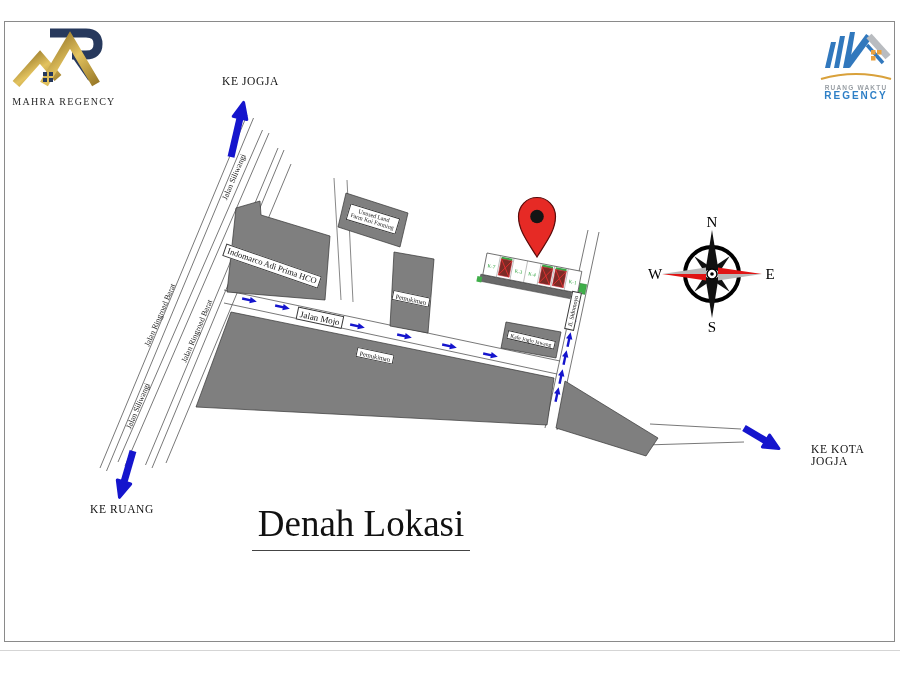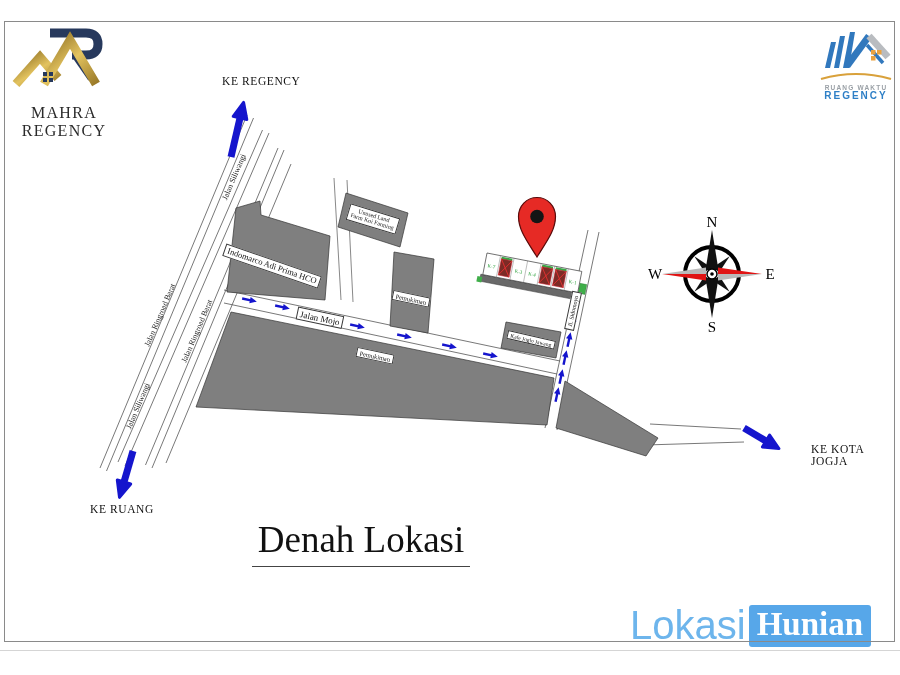--- a/index.html
+++ b/index.html
@@ -10,29 +10,29 @@
   #bottomline{position:absolute;left:0;top:650px;width:900px;height:1px;background:#d5d5d5;}
   svg.maplayer{position:absolute;left:0;top:0;}
   .lbl{position:absolute;background:#fff;border:0.8px solid #3a3a3a;color:#111;
        white-space:nowrap;padding:0.5px 2.5px;line-height:1.15;text-align:center;
        font-family:"Liberation Serif",serif;}
   .roadlbl{position:absolute;color:#222;white-space:nowrap;background:transparent;
        font-family:"Liberation Serif",serif;}
   .dir{position:absolute;color:#111;font-size:11.5px;letter-spacing:0.6px;
        font-family:"Liberation Serif",serif;}
   .complbl{position:absolute;color:#000;font-size:15px;font-family:"Liberation Serif",serif;}
-  #title{position:absolute;left:246px;top:518px;width:230px;text-align:center;}
+  #title{position:absolute;left:246px;top:502px;width:230px;text-align:center;}
   #title span{display:inline-block;font-size:37px;color:#111;border-bottom:1.5px solid #444;
        padding:0 6px 5px;font-family:"Liberation Serif",serif;}
   #watermark{position:absolute;left:630px;top:603px;display:flex;align-items:center;}
   #wm-lokasi{font-family:"Liberation Sans",sans-serif;font-size:40px;color:#6db5ec;font-weight:400;}
   #wm-hunian{font-family:"Liberation Serif",serif;font-size:33px;font-weight:bold;color:#fff;
        background:#57a7e9;padding:1px 8px 4px;border-radius:3px;margin-left:3px;}
   #mahra{position:absolute;left:12px;top:26px;width:104px;text-align:center;}
-  #mahra .logotext{font-size:16px;letter-spacing:1.3px;color:#2b2b2b;margin-top:12px;
+  #mahra .logotext{font-size:10px;letter-spacing:1.3px;color:#2b2b2b;margin-top:4px;
        font-family:"Liberation Serif",serif;}
   #rw{position:absolute;left:816px;top:24px;width:80px;text-align:center;}
   #rw .l1{font-size:6.5px;font-weight:bold;letter-spacing:1.2px;color:#9aa0a6;
        font-family:"Liberation Sans",sans-serif;margin-top:-2px;}
   #rw .l2{font-size:10px;font-weight:bold;letter-spacing:2px;color:#2e7fc6;
        font-family:"Liberation Sans",sans-serif;margin-top:-1px;}
 </style>
 </head>
 <body>
 
@@ -243,21 +243,21 @@
         <rect x="55" y="26" width="4.5" height="4.5"></rect>
           <rect x="61" y="26" width="4.5" height="4.5"></rect>
         <rect x="55" y="32" width="4.5" height="4.5"></rect>
       </g>
       <path d="M5,55 Q40,45 75,55" stroke="#d9a13b" stroke-width="2.2" fill="none"></path>
     </svg>
     <div class="l1">RUANG WAKTU</div>
     <div class="l2">REGENCY</div>
   </div>
 
-  <div class="dir" style="left:222px;top:75px;">KE REGENCY</div>
+  <div class="dir" style="left:222px;top:75px;">KE JOGJA</div>
   <div class="dir" style="left:90px;top:503px;">KE RUANG</div>
   <div class="dir" style="left:811px;top:443px;">KE KOTA JOGJA</div>
 
   <div class="roadlbl" style="left:234px;top:177px;font-size:8px;transform:translate(-50%,-50%) rotate(-67deg);">Jalan Siliwangi</div>
   <div class="roadlbl" style="left:160px;top:315px;font-size:8px;transform:translate(-50%,-50%) rotate(-67deg);">Jalan Ringroad Barat</div>
   <div class="roadlbl" style="left:197px;top:331px;font-size:8px;transform:translate(-50%,-50%) rotate(-67deg);">Jalan Ringroad Barat</div>
   <div class="roadlbl" style="left:138px;top:406px;font-size:8px;transform:translate(-50%,-50%) rotate(-67deg);">Jalan Siliwangi</div>
   <div class="lbl" style="left:320px;top:318px;font-size:9px;transform:translate(-50%,-50%) rotate(12deg);">Jalan Mojo</div>
   <div class="lbl" style="left:573px;top:311px;font-size:6px;transform:translate(-50%,-50%) rotate(-78deg);">Jl. Sidomoyo</div>
 
@@ -272,20 +272,16 @@
 
   <div class="complbl" style="left:712px;top:222px;transform:translate(-50%,-50%);">N</div>
   <div class="complbl" style="left:770px;top:274px;transform:translate(-50%,-50%);">E</div>
   <div class="complbl" style="left:712px;top:327px;transform:translate(-50%,-50%);">S</div>
   <div class="complbl" style="left:655px;top:274px;transform:translate(-50%,-50%);">W</div>
 
   <div id="title">
     <span>Denah Lokasi</span>
   </div>
 
-  <div id="watermark">
-    <span id="wm-lokasi">Lokasi</span>
-    <span id="wm-hunian">Hunian</span>
-  </div>
 
   <div id="frame"></div>
   <div id="bottomline"></div>
 </div>
 
 </body></html>

